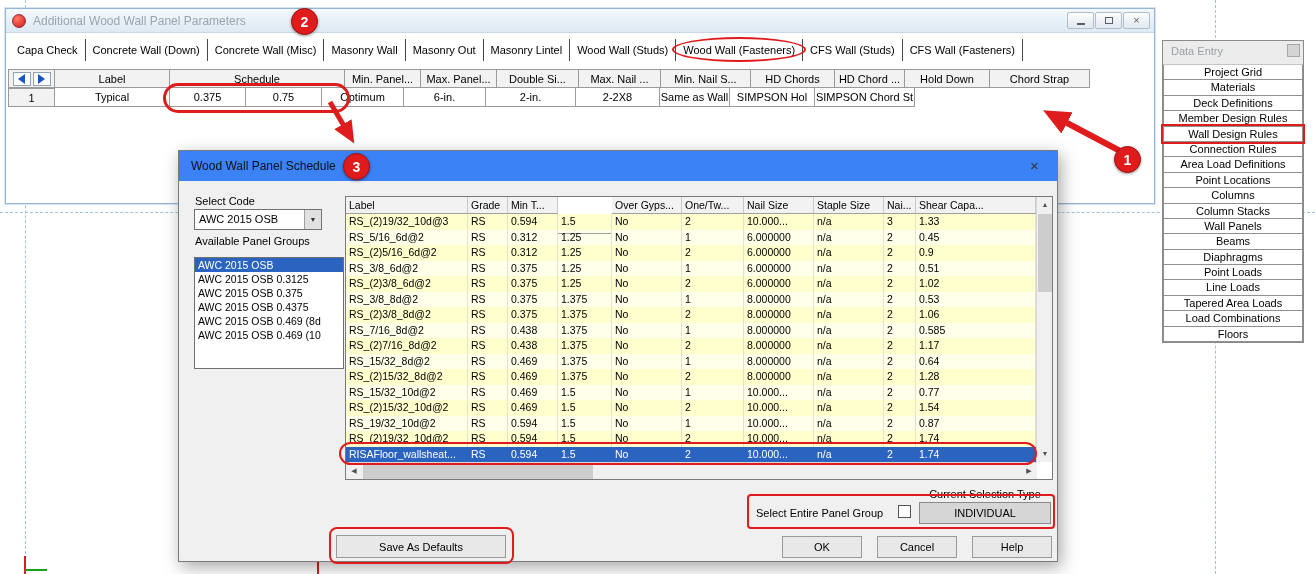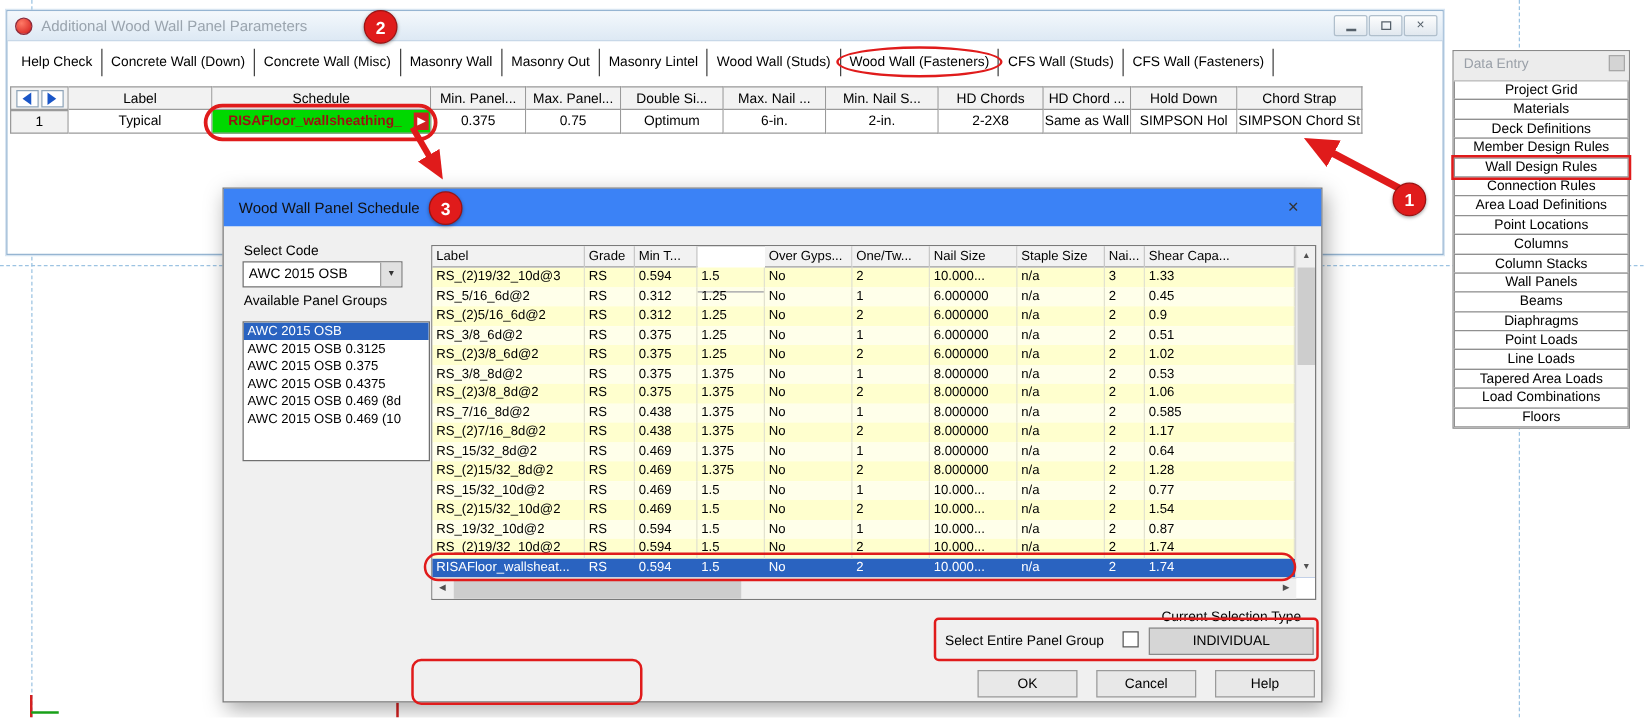--- a/index.html
+++ b/index.html
@@ -135,21 +135,21 @@
         </span>
       <span class="tb-btn">
           <span class="glyph-max"></span>
         </span>
       <span class="tb-btn">
           <span class="glyph-x">×</span>
         </span>
     </span>
   </div>
   <div class="tabstrip">
-      <div class="tab">Help Check</div>
+      <div class="tab">Capa Check</div>
       <div class="tab">Concrete Wall (Down)</div>
       <div class="tab">Concrete Wall (Misc)</div>
       <div class="tab">Masonry Wall</div>
       <div class="tab">Masonry Out</div>
       <div class="tab">Masonry Lintel</div>
       <div class="tab">Wood Wall (Studs)</div>
       <div class="tab">Wood Wall (Fasteners)<div class="tab-oval"></div></div>
       <div class="tab">CFS Wall (Studs)</div>
       <div class="tab">CFS Wall (Fasteners)</div>
     </div>
@@ -171,21 +171,20 @@
         <div class="mw-cell mw-head" style="width: 82px;">Max. Nail ...</div>
         <div class="mw-cell mw-head" style="width: 90px;">Min. Nail S...</div>
         <div class="mw-cell mw-head" style="width: 84px;">HD Chords</div>
         <div class="mw-cell mw-head" style="width: 70px;">HD Chord ...</div>
         <div class="mw-cell mw-head" style="width: 85px;">Hold Down</div>
         <div class="mw-cell mw-head" style="width: 100px;">Chord Strap</div>
       </div>
     <div class="mw-row">
       <div class="mw-cell mw-head mw-num">1</div>
     <div class="mw-cell" style="width: 115px;">Typical</div>
-        <div class="mw-cell green-cell" style="width: 175px;"><span class="gc-text">RISAFloor_wallsheathing_</span><span class="picker-btn">▶</span></div>
         <div class="mw-cell" style="width: 76px;">0.375</div>
         <div class="mw-cell" style="width: 76px;">0.75</div>
         <div class="mw-cell" style="width: 82px;">Optimum</div>
         <div class="mw-cell" style="width: 82px;">6-in.</div>
         <div class="mw-cell" style="width: 90px;">2-in.</div>
         <div class="mw-cell" style="width: 84px;">2-2X8</div>
         <div class="mw-cell" style="width: 70px;">Same as Wall</div>
         <div class="mw-cell" style="width: 85px;">SIMPSON Hol</div>
         <div class="mw-cell" style="width: 100px;">SIMPSON Chord St</div>
       </div>
@@ -457,20 +456,21 @@
       <span class="sb-thumb-h"></span>
       <span class="sb-btn sb-right">▶</span>
     </div>
   </div>
 
   <div class="lbl cst">Current Selection Type</div>
   <div class="lbl sep-lbl">Select Entire Panel Group</div>
   <span class="chk"></span>
   <div class="ind-box">INDIVIDUAL</div>
 
+  <div class="btn save-btn">Save As Defaults</div>
   <div class="btn ok-btn">OK</div>
   <div class="btn cancel-btn">Cancel</div>
   <div class="btn help-btn">Help</div>
 </div>
 
 <svg id="arrows" width="1315" height="574">
   <defs>
     <marker id="ah" markerWidth="4.5" markerHeight="4" refX="3.2" refY="2" orient="auto">
       <path d="M0,0 L4.5,2 L0,4 Z" fill="#e01b1b"></path>
     </marker>

